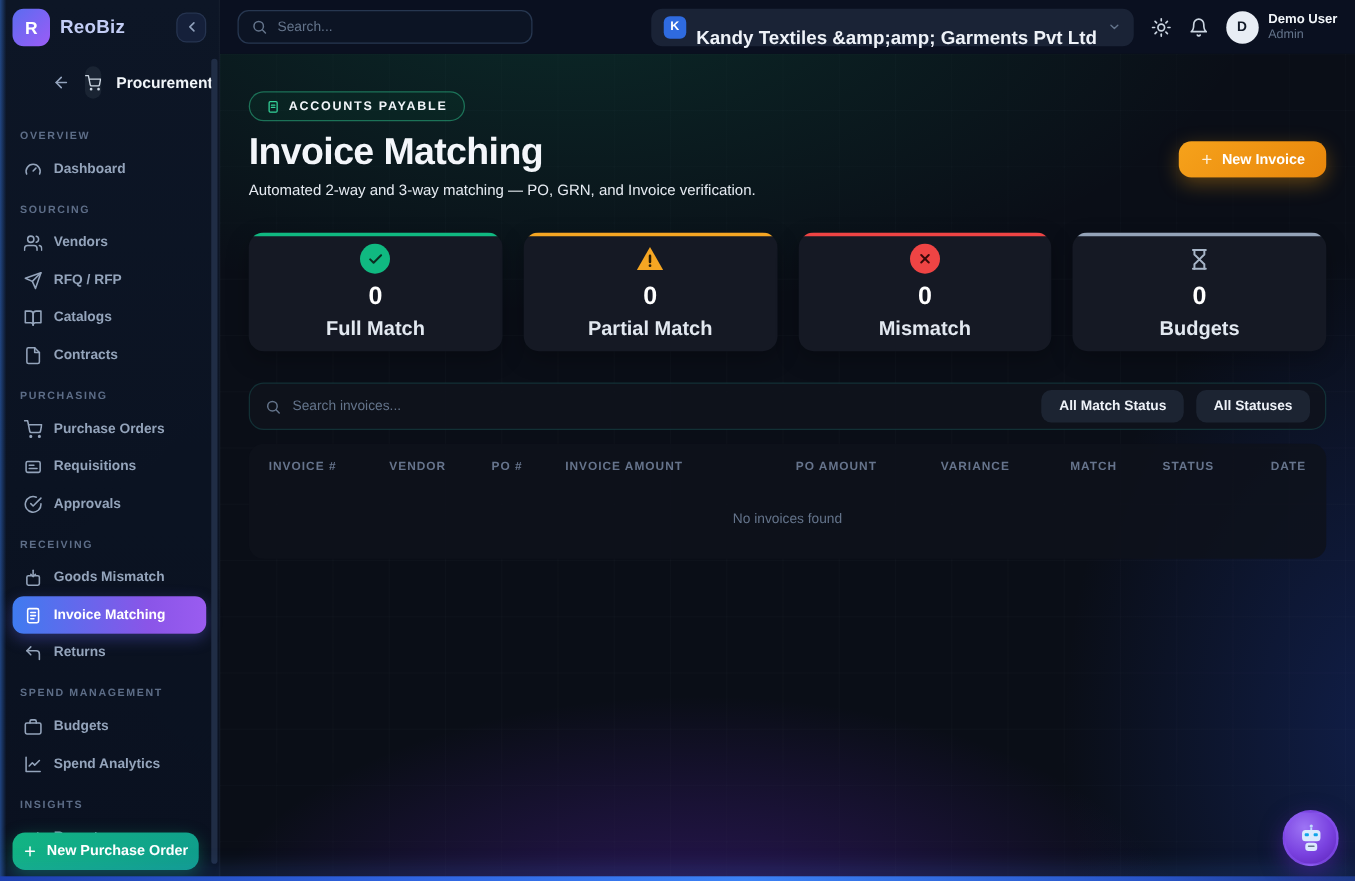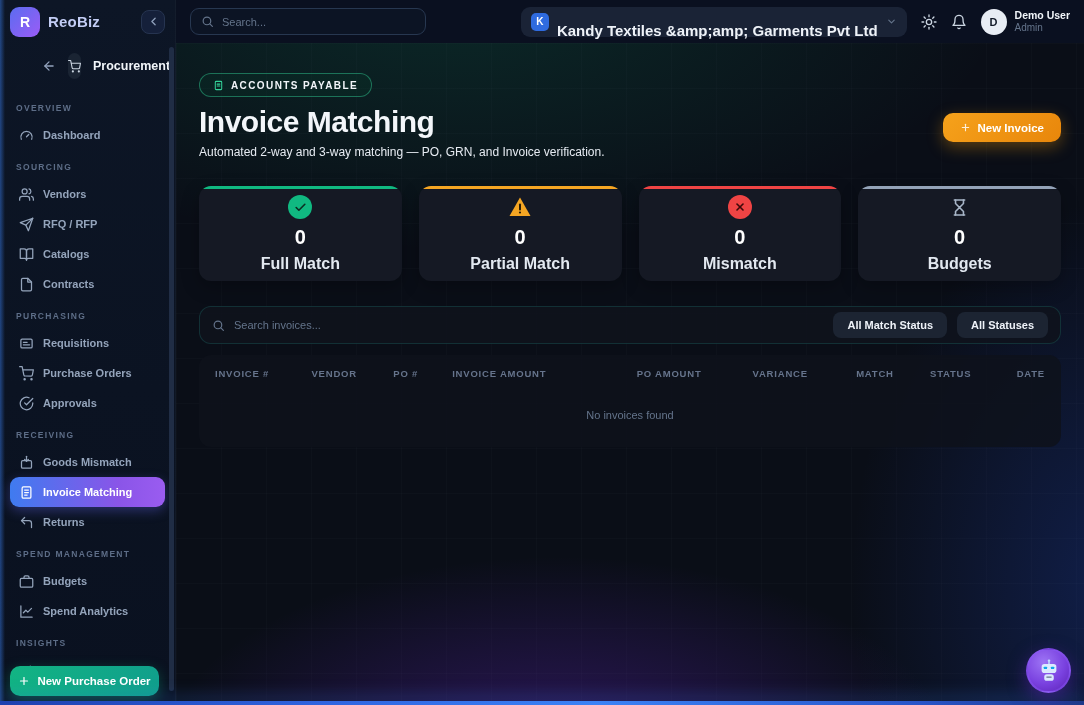--- a/index.html
+++ b/index.html
@@ -214,36 +214,36 @@
               <polyline points="14 2 14 8 20 8"></polyline>
             </svg>
           </span>
         <span class="ilabel">Contracts</span>
       </div>
 
       <div class="sec-label">PURCHASING</div>
       <div class="item">
         <span class="ic">
             <svg width="15" height="15" viewBox="0 0 24 24" fill="none" stroke="currentColor" stroke-width="2" stroke-linecap="round" stroke-linejoin="round">
+              <circle cx="9" cy="21" r="1"></circle>
+              <circle cx="20" cy="21" r="1"></circle>
+              <path d="M1 1h4l2.68 13.39a2 2 0 0 0 2 1.61h9.72a2 2 0 0 0 2-1.61L23 6H6"></path>
+            </svg>
+          </span>
+        <span class="ilabel">Purchase Orders</span>
+      </div>
+      <div class="item">
+        <span class="ic">
+            <svg width="15" height="15" viewBox="0 0 24 24" fill="none" stroke="currentColor" stroke-width="2" stroke-linecap="round" stroke-linejoin="round">
               <rect x="3" y="5" width="18" height="14" rx="2"></rect>
               <line x1="7" y1="10" x2="13" y2="10"></line>
               <line x1="7" y1="14" x2="17" y2="14"></line>
             </svg>
           </span>
         <span class="ilabel">Requisitions</span>
-      </div>
-      <div class="item">
-        <span class="ic">
-            <svg width="15" height="15" viewBox="0 0 24 24" fill="none" stroke="currentColor" stroke-width="2" stroke-linecap="round" stroke-linejoin="round">
-              <circle cx="9" cy="21" r="1"></circle>
-              <circle cx="20" cy="21" r="1"></circle>
-              <path d="M1 1h4l2.68 13.39a2 2 0 0 0 2 1.61h9.72a2 2 0 0 0 2-1.61L23 6H6"></path>
-            </svg>
-          </span>
-        <span class="ilabel">Purchase Orders</span>
       </div>
       <div class="item">
         <span class="ic">
             <svg width="15" height="15" viewBox="0 0 24 24" fill="none" stroke="currentColor" stroke-width="2" stroke-linecap="round" stroke-linejoin="round">
               <path d="M22 11.08V12a10 10 0 1 1-5.93-9.14"></path>
               <polyline points="22 4 12 14.01 9 11.01"></polyline>
             </svg>
           </span>
         <span class="ilabel">Approvals</span>
       </div>

